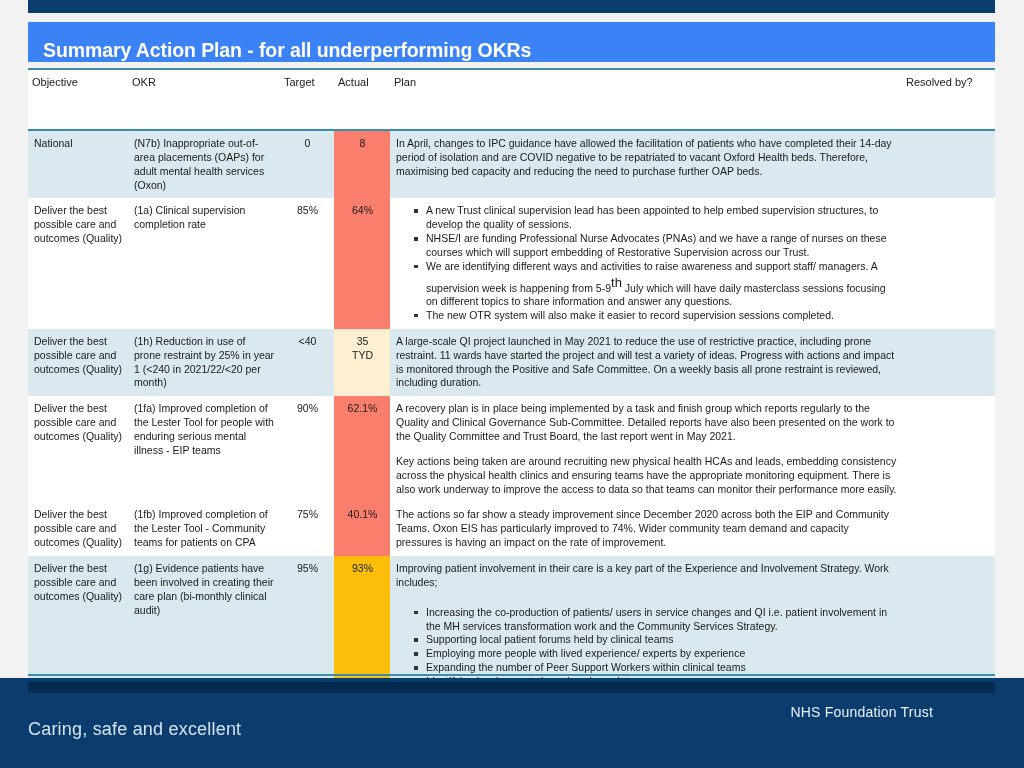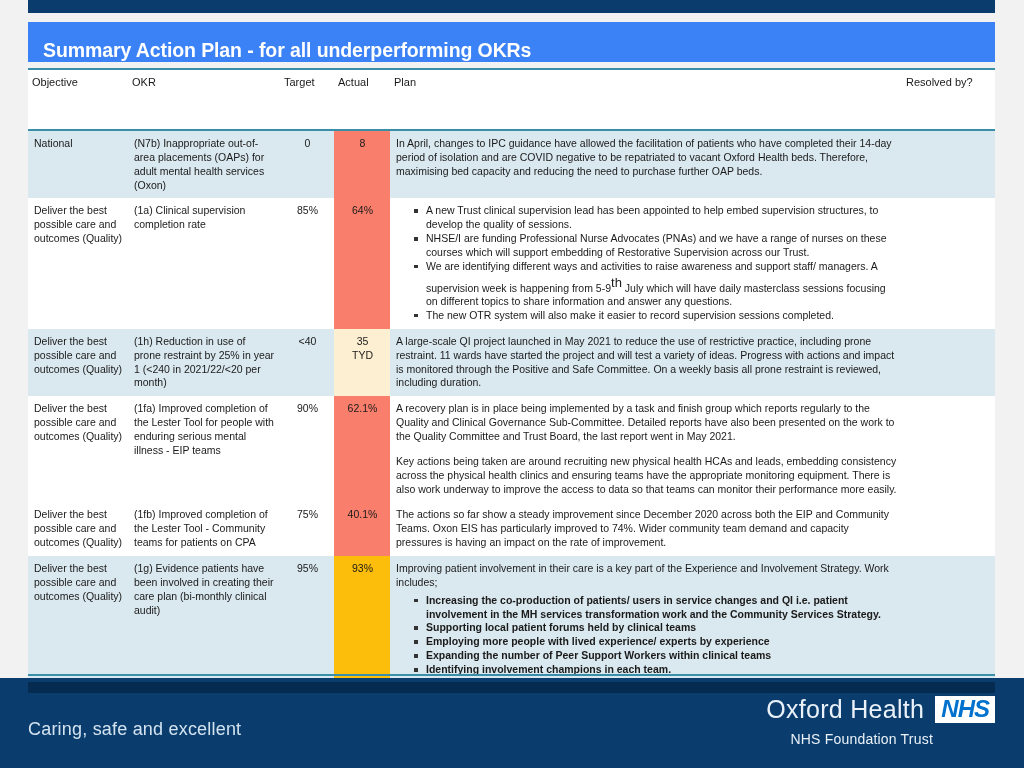--- a/index.html
+++ b/index.html
@@ -136,21 +136,21 @@
     content: "";
     position: absolute;
     left: 0;
     top: 5px;
     width: 3.5px;
     height: 3.5px;
     background: #333333;
   }
   p.plan-p { margin: 0 0 0 0; }
   p.plan-p + p.plan-p { margin-top: 11px; }
-  p.plan-p.tight + ul.plan-bullets { margin-top: 4px; font-weight: bold; }
+  p.plan-p.tight + ul.plan-bullets { margin-top: 16px; }
 
   sup { font-size: 13px; vertical-align: super; }
 
   
   .table-bottom-rule {
     position: absolute;
     left: 28px;
     width: 967px;
     height: 2.2px;
     background: #3A8FA8;
@@ -331,21 +331,15 @@
       </tbody>
   </table>
 </div>
 
 <div class="table-bottom-rule" id="table-bottom-rule" style="top: 674px;"></div>
 
 <div class="footer">
   <div class="footer-dark-strip"></div>
   <div class="footer-tagline">Caring, safe and excellent</div>
   <div class="logo">
-    <div class="logo-row1">
-      <span class="logo-oxford">Oxford Health</span>
-      <span class="logo-nhs-box">
-        <span class="logo-nhs-text">NHS</span>
-      </span>
-    </div>
     <div class="logo-row2">NHS Foundation Trust</div>
   </div>
 </div>
 
 </body></html>

